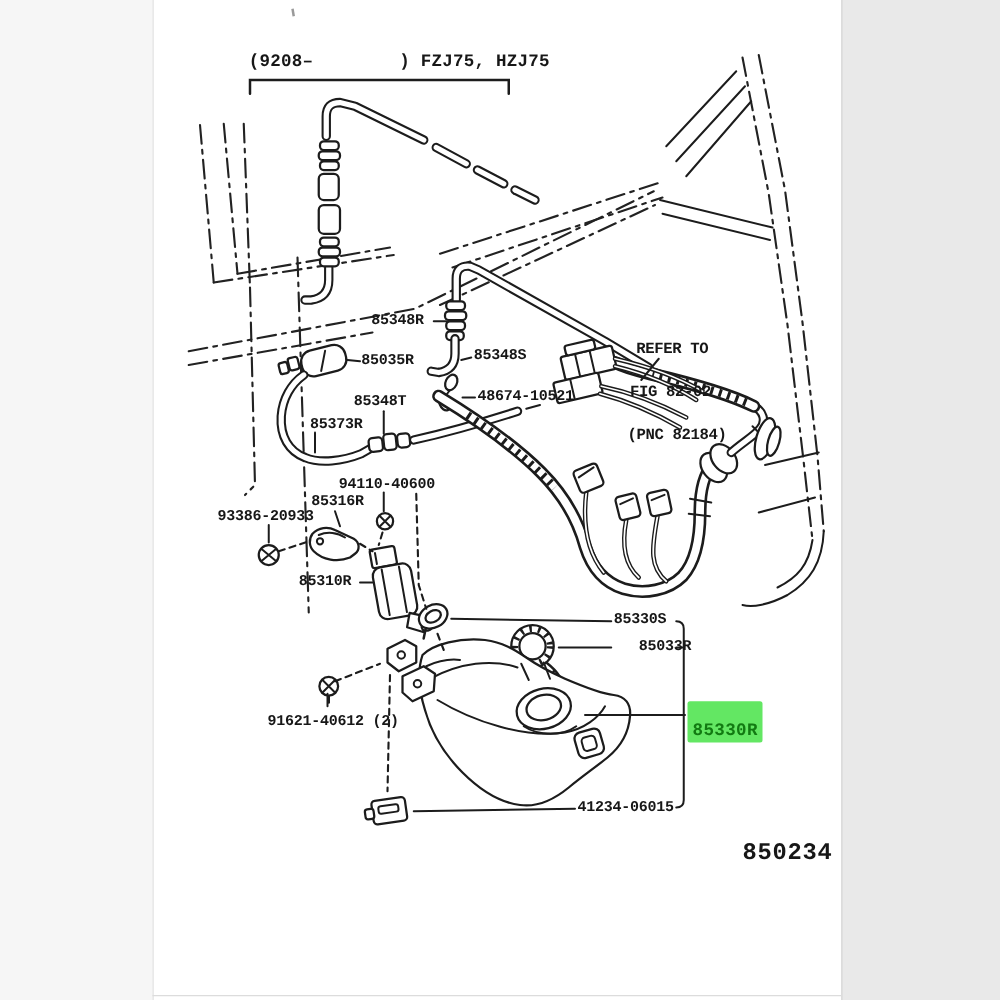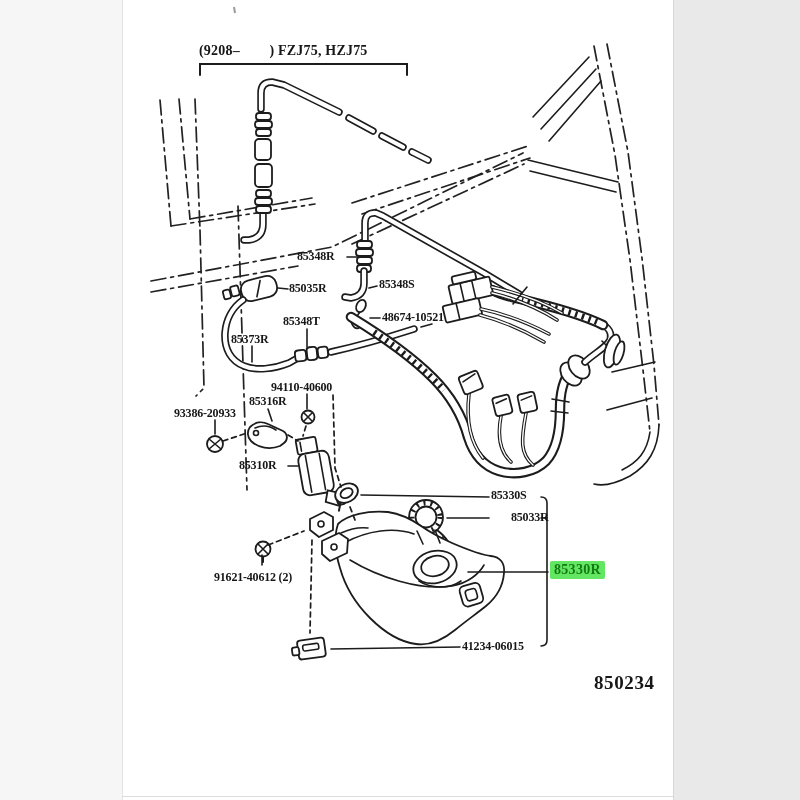--- a/index.html
+++ b/index.html
@@ -1,38 +1,38 @@
 <!DOCTYPE html>
 <html><head>
 <meta charset="utf-8">
 <style>
   html,body{margin:0;padding:0;}
   #stage{
     position:relative;width:800px;height:800px;overflow:hidden;
     background:#ffffff;
-    font-family:Liberation Serif, serif;
+    font-family:Liberation Mono, monospace;
   }
   .gutter{position:absolute;top:0;height:800px;}
   #gutter-left{left:0;width:122px;background:#f6f6f6;border-right:1px solid #e4e4e4;}
   #gutter-right{left:673px;width:127px;background:#e9e9e9;border-left:1px solid #d6d6d6;}
   #bottom-edge{position:absolute;left:122px;top:796px;width:551px;height:1px;background:#dcdcdc;}
   svg{position:absolute;left:0;top:0;}
   .lbl{
     position:absolute;white-space:pre;
     font-size:12px;font-weight:700;letter-spacing:-0.2px;color:#171717;
     line-height:13px;
   }
   .hdr{font-size:14px;letter-spacing:0.2px;}
   .figcode{font-size:19px;letter-spacing:0.6px;}
   .refer{font-size:12.5px;line-height:11.5px;letter-spacing:-0.3px;}
   .refer span{display:block;}
   .refer .r1{padding-left:7px;}
   .refer .r2{padding-left:2px;}
   .hl{
-    background:#63e763;color:#127a12;padding:2px 4px 2px 4px;
+    background:#63e763;color:#127a12;padding:17px 4px 2px 4px;
     font-size:14px;border-radius:2px;letter-spacing:0.3px;line-height:14px;
   }
   
   .ln,.lnw,.dash,.dd,.part,.o8,.i8,.o11,.i11,.o4,.i4,.rib,.ribcap{vector-effect:none;}
   .ln{fill:none;stroke:#1c1c1c;stroke-width:1.6;stroke-linecap:round;}
   .lnw{fill:none;stroke:#1c1c1c;stroke-width:2;stroke-linecap:round;}
   .dash{fill:none;stroke:#1c1c1c;stroke-width:1.7;stroke-dasharray:5 4;stroke-linecap:round;}
   .dd{fill:none;stroke:#222;stroke-width:1.7;stroke-dasharray:15 5 3 5;stroke-linecap:round;}
   .part{fill:#fff;stroke:#1c1c1c;stroke-width:1.8;stroke-linejoin:round;}
   .o8{fill:none;stroke:#1c1c1c;stroke-width:7.5;stroke-linecap:round;stroke-linejoin:round;}
@@ -302,26 +302,31 @@
     </g>
   </svg>
 
   <div class="lbl hdr" style="left:199px;top:44px">(9208–        ) FZJ75, HZJ75</div>
 
   <div class="lbl" style="left:297px;top:250px">85348R</div>
   <div class="lbl" style="left:289px;top:282px">85035R</div>
   <div class="lbl" style="left:379px;top:278px">85348S</div>
   <div class="lbl" style="left:283px;top:315px">85348T</div>
   <div class="lbl" style="left:382px;top:311px">48674-10521</div>
-  <div class="lbl" style="left:231px;top:333px">85373R</div>
+  <div class="lbl" style="left:248px;top:333px">85373R</div>
   <div class="lbl" style="left:271px;top:381px">94110-40600</div>
   <div class="lbl" style="left:249px;top:395px">85316R</div>
   <div class="lbl" style="left:174px;top:407px">93386-20933</div>
   <div class="lbl" style="left:239px;top:459px">85310R</div>
   <div class="lbl" style="left:491px;top:489px">85330S</div>
   <div class="lbl" style="left:511px;top:511px">85033R</div>
   <div class="lbl hl" style="left:550px;top:561px">85330R</div>
   <div class="lbl" style="left:214px;top:571px">91621-40612 (2)</div>
   <div class="lbl" style="left:462px;top:640px">41234-06015</div>
 
+  <div class="lbl refer" style="left:502px;top:251px">
+    <span class="r1">REFER TO</span>
+    <span class="r2">FIG 82-02</span>
+    <span>(PNC 82184)</span>
+  </div>
 
   <div class="lbl figcode" style="left:594px;top:676px">850234</div>
 </div>
 
 </body></html>

